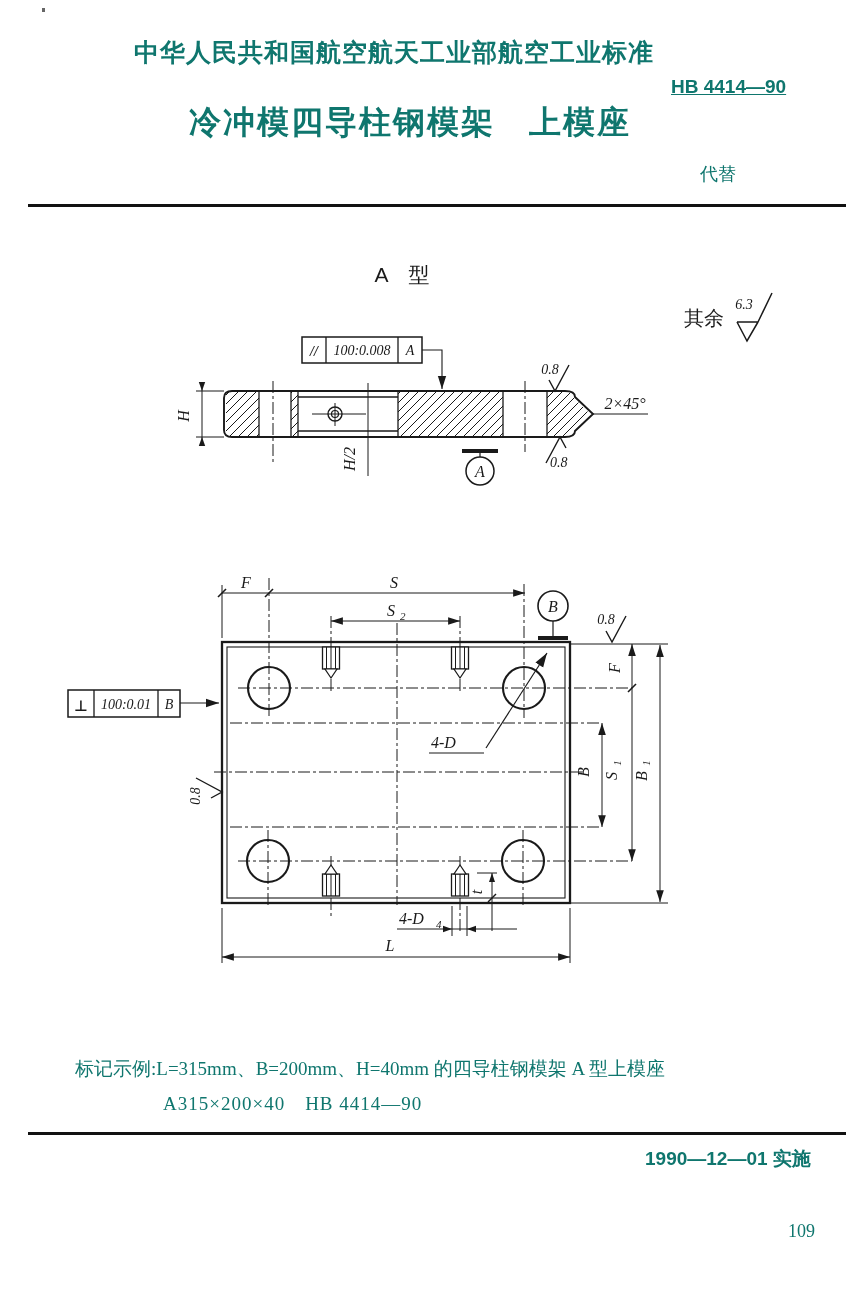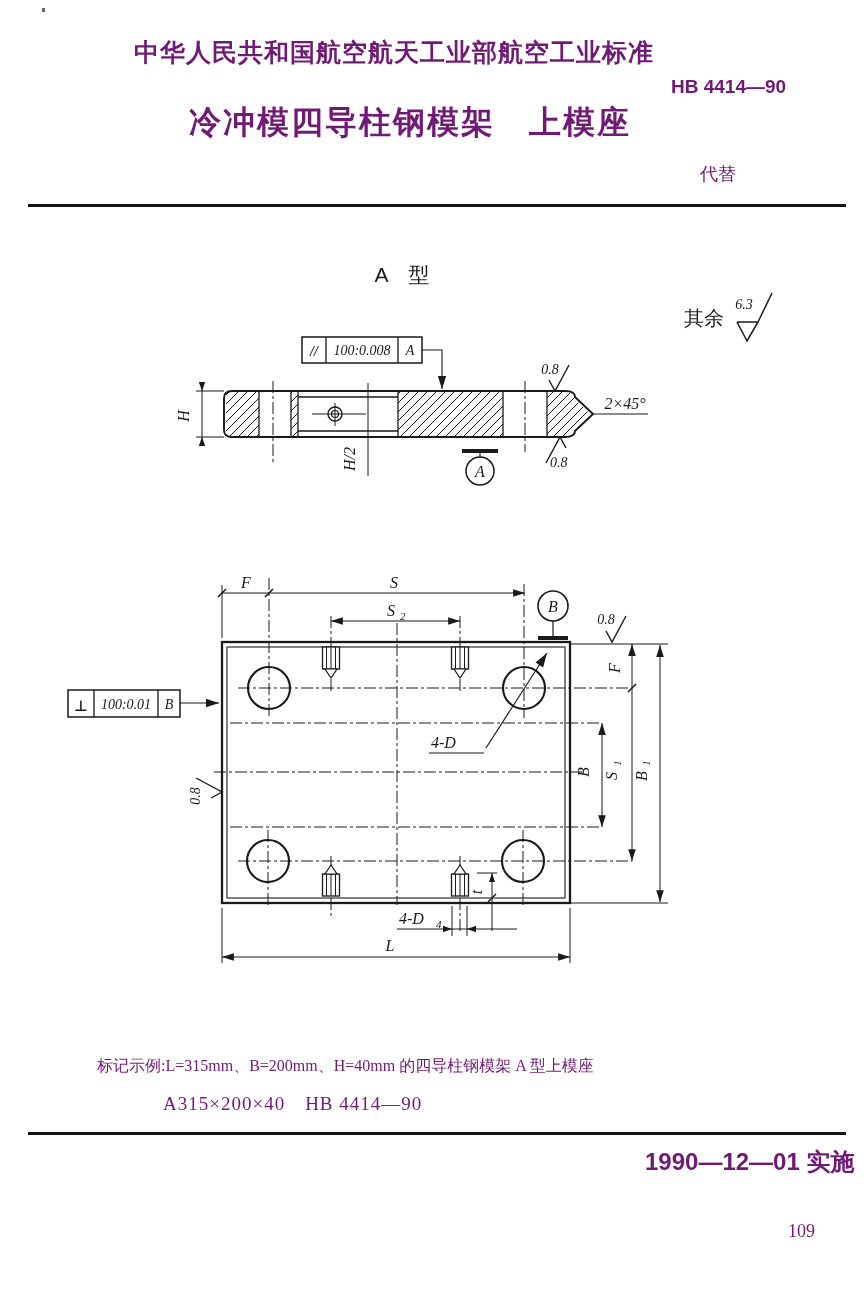--- a/index.html
+++ b/index.html
@@ -1,38 +1,38 @@
 <!DOCTYPE html>
 <html><head>
 <meta charset="utf-8">
 <style>
   html,body{margin:0;padding:0;background:#e8e8e8;}
   .page{
     position:relative;width:867px;height:1293px;margin:0 auto;
     background:#ffffff;overflow:hidden;
-    font-family:"Liberation Serif", serif;color:#701a75;
+    font-family:"Liberation Serif", serif;color:#0f766e;
   }
   .abs{position:absolute;white-space:nowrap;}
   .cjk-bold{font-family:"Liberation Sans", sans-serif;font-weight:bold;}
   .hrule{position:absolute;background:#111;height:3px;}
   .speck{position:absolute;width:3px;height:4px;background:#666;}
   svg text{fill:#1a1a1a;}
   .dimtxt{font-family:"Liberation Serif", serif;font-style:italic;font-size:16px;}
   .dimtxt-sm{font-family:"Liberation Serif", serif;font-style:italic;font-size:11px;}
   .frametxt{font-family:"Liberation Serif", serif;font-style:italic;font-size:14px;}
 </style>
 </head>
 <body>
 
 <div class="page">
 
   <div class="speck" style="left:42px;top:8px;"></div>
 
   <div class="abs cjk-bold" style="left:134px;top:36px;font-size:25px;letter-spacing:1px;">中华人民共和国航空航天工业部航空工业标准</div>
-  <div class="abs cjk-bold" style="left:671px;top:76px;font-size:19px;">HB 4414—90</div>
+  <div class="abs cjk-bold" style="left:671px;top:76px;font-size:19px;text-decoration:underline;">HB 4414—90</div>
   <div class="abs cjk-bold" style="left:189px;top:101px;font-size:32px;letter-spacing:2px;">冷冲模四导柱钢模架　上模座</div>
   <div class="abs" style="left:700px;top:146px;font-size:18px;font-family:'Liberation Sans',sans-serif;margin-top:16px;">代替</div>
   <div class="hrule" style="left:28px;top:204px;width:818px;"></div>
 
   <svg width="867" height="790" viewBox="0 240 867 790" style="position:absolute;left:0;top:240px;">
     <defs>
       <pattern id="hatch" patternUnits="userSpaceOnUse" width="9" height="9">
         <path d="M0,9 L9,0" stroke="#1a1a1a" stroke-width="1"></path>
       </pattern>
       <marker id="arr" viewBox="0 0 10 8" refX="10" refY="4" markerWidth="12" markerHeight="9.5" orient="auto-start-reverse">
@@ -271,20 +271,20 @@
         <line x1="180" y1="703" x2="219" y2="703" stroke="#1a1a1a" stroke-width="1.1" marker-end="url(#arr)"></line>
       </g>
 
       <g>
         <path d="M211,798 L222,792 L196,778" fill="none" stroke="#1a1a1a" stroke-width="1.4"></path>
         <text x="200" y="796" text-anchor="middle" class="frametxt" font-size="12" transform="rotate(-90 200 796)">0.8</text>
       </g>
     </g>
   </svg>
 
-  <div class="abs" style="left:75px;top:1056px;font-size:16px;margin-left:22px;">标记示例:L=315mm、B=200mm、H=40mm 的四导柱钢模架 A 型上模座</div>
+  <div class="abs" style="left:75px;top:1056px;font-size:19px;">标记示例:L=315mm、B=200mm、H=40mm 的四导柱钢模架 A 型上模座</div>
   <div class="abs" style="left:163px;top:1091px;font-size:19px;letter-spacing:1px;">A315×200×40　HB 4414—90</div>
 
   <div class="hrule" style="left:28px;top:1132px;width:818px;"></div>
-  <div class="abs cjk-bold" style="left:645px;top:1146px;font-size:24px;">1990—12—01 实施</div>
+  <div class="abs cjk-bold" style="left:645px;top:1146px;font-size:19px;">1990—12—01 实施</div>
   <div class="abs" style="left:788px;top:1176px;font-size:18px;margin-top:45px;">109</div>
 
 </div>
 
 </body></html>

